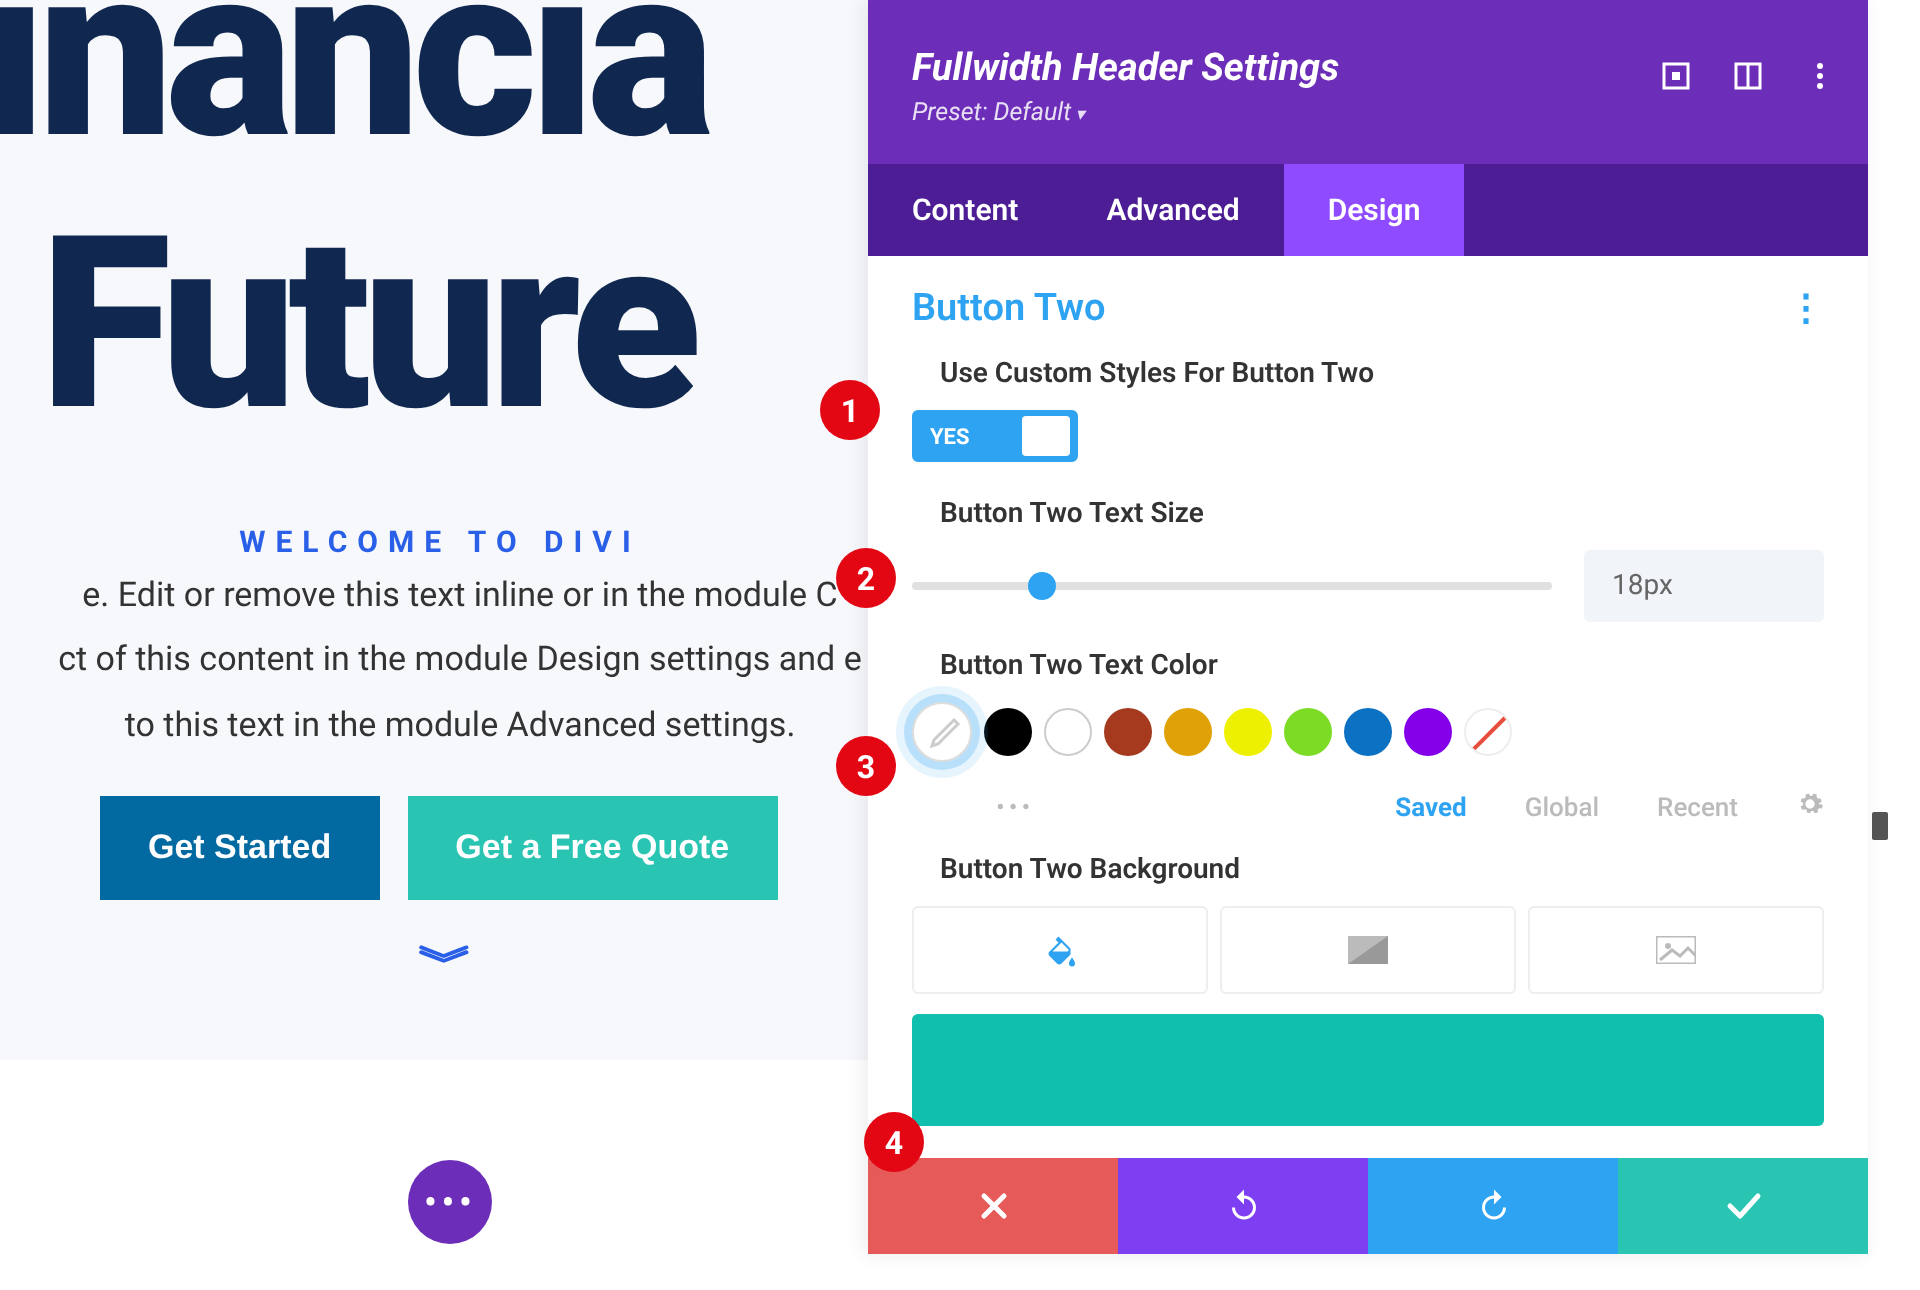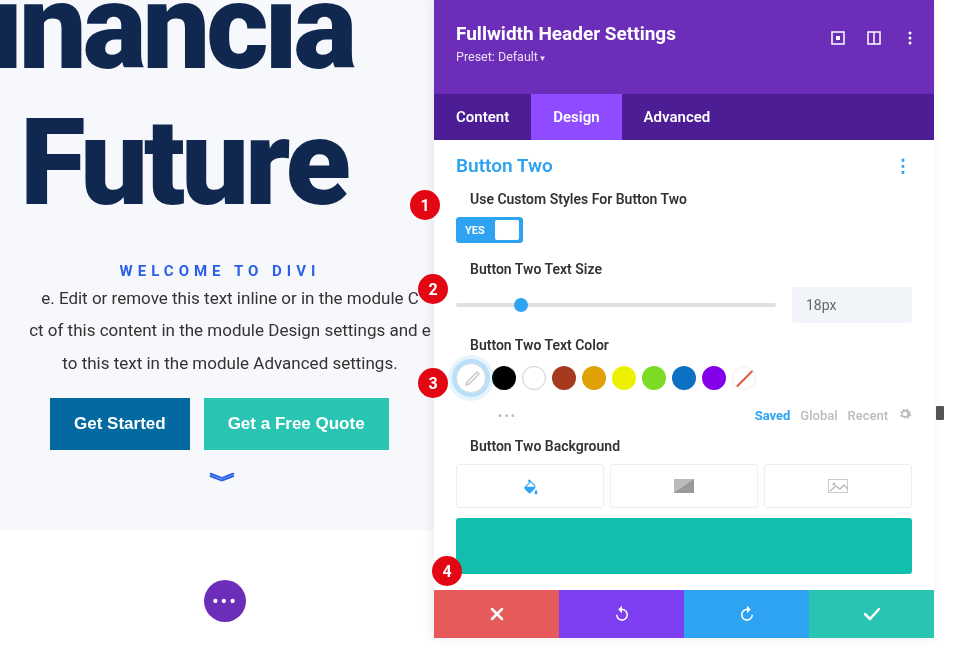--- a/index.html
+++ b/index.html
@@ -15,50 +15,50 @@
   .btn { padding: 16px 24px; font-size: 17px; font-weight: 600; color: #fff; border: none; cursor: pointer; }
   .btn-primary { background: #0369a1; }
   .btn-secondary { background: #2ac4b3; }
   .chevrons { position: absolute; top: 466px; left: 212px; color: #2a5fe8; font-size: 22px; font-weight: 900; transform: scaleX(1.3); }
   .fab { position: absolute; top: 580px; left: 204px; width: 42px; height: 42px; border-radius: 50%; background: #6c2eb9; display: flex; align-items: center; justify-content: center; color: #fff; font-size: 20px; letter-spacing: 2px; }
   .white-band { position: absolute; top: 530px; left: 0; width: 440px; height: 120px; background: #fff; }
   .gray-band { position: absolute; top: 0; left: 0; width: 440px; height: 530px; background: #f7f8fb; z-index: -1; }
 
   
   .panel { position: absolute; right: 26px; top: 0; width: 500px; background: #fff; box-shadow: -2px 0 10px rgba(0,0,0,0.08); }
-  .panel-header { background: #6c2eb9; color: #fff; padding: 22px 22px 30px 22px; position: relative; }
+  .panel-header { background: #6c2eb9; color: #fff; padding: 22px 22px 18px 22px; position: relative; font-style: italic; }
   .panel-title { font-size: 19px; font-weight: 700; }
   .panel-subtitle { font-size: 12.5px; margin-top: 4px; opacity: 0.85; }
   .panel-subtitle::after { content: " ▾"; font-size: 9px; }
   .panel-icons { position: absolute; right: 16px; top: 30px; display: flex; gap: 20px; }
   .panel-icon { width: 16px; height: 16px; display: flex; align-items: center; justify-content: center; cursor: pointer; }
   .tabs { background: #4c1d95; display: flex; }
   .tab { padding: 14px 22px; color: #fff; font-size: 15px; font-weight: 600; cursor: pointer; }
   .tab.active { background: #8e4bff; }
   .panel-body { padding: 14px 22px 0 22px; }
   .section-title { color: #2ea3f2; font-size: 19px; font-weight: 600; margin-bottom: 14px; display: flex; justify-content: space-between; align-items: center; }
   .section-title .more { color: #2ea3f2; font-size: 18px; cursor: pointer; }
   .field-label { font-size: 14px; color: #333; font-weight: 600; margin: 14px 0 10px 14px; }
-  .toggle { display: inline-flex; align-items: center; background: #2ea3f2; border-radius: 3px; padding: 3px; width: 67px; height: 26px; position: relative; cursor: pointer; border: 1px solid #2ea3f2; }
+  .toggle { display: inline-flex; align-items: center; background: #2ea3f2; border-radius: 3px; padding: 3px; width: 83px; height: 26px; position: relative; cursor: pointer; border: 1px solid #2ea3f2; }
   .toggle-label { color: #fff; font-size: 11px; font-weight: 700; position: absolute; left: 8px; }
   .toggle-knob { width: 24px; height: 20px; background: #fff; border-radius: 2px; position: absolute; right: 3px; }
   .slider-row { display: flex; align-items: center; gap: 16px; margin-top: 10px; }
   .slider-track { flex: 1; height: 4px; background: #e0e0e0; border-radius: 2px; position: relative; }
   .slider-thumb { width: 14px; height: 14px; background: #2ea3f2; border-radius: 50%; position: absolute; top: -5px; left: 18%; cursor: pointer; }
   .slider-val { width: 120px; background: #f1f5f9; padding: 10px 14px; font-size: 14px; color: #666; border-radius: 3px; }
   .swatches { display: flex; gap: 6px; margin-top: 10px; align-items: center; }
   .swatch { width: 24px; height: 24px; border-radius: 50%; cursor: pointer; }
   .swatch.ring { box-shadow: 0 0 0 4px rgba(46,163,242,0.25), 0 0 0 8px rgba(46,163,242,0.12); border: 1px solid #ddd; background: #fff; position: relative; width: 30px; height: 30px; }
   .swatch.ring svg { position: absolute; top: 6px; left: 6px; }
   .swatch.outline { border: 1px solid #ccc; background: #fff; }
   .swatch.none { background: #fff; border: 1px solid #eee; position: relative; overflow: hidden; }
   .swatch.none::after { content: ""; position: absolute; width: 140%; height: 2px; background: #e74c3c; top: 50%; left: -20%; transform: rotate(-45deg); }
   .palette-sub { display: flex; justify-content: space-between; align-items: center; margin-top: 14px; font-size: 13px; }
   .palette-sub .dots { color: #bbb; letter-spacing: 2px; cursor: pointer; margin-left: 42px; }
-  .palette-sub .links { display: flex; gap: 10px; align-items: center; }
+  .palette-sub .links { display: flex; gap: 29px; align-items: center; }
   .palette-sub .link { color: #bbb; cursor: pointer; font-weight: 500; }
   .palette-sub .link.active { color: #2ea3f2; font-weight: 700; }
   .bg-tabs { display: flex; gap: 6px; margin-top: 10px; }
   .bg-tab { flex: 1; border: 1px solid #eee; padding: 12px 0; display: flex; align-items: center; justify-content: center; cursor: pointer; border-radius: 3px; }
   .bg-tab.active { border: 1px solid #eee; }
   .bg-preview { margin-top: 10px; height: 56px; background: #11bfae; border-radius: 3px; }
   .panel-footer { display: flex; margin-top: 16px; height: 48px; }
   .foot-btn { flex: 1; display: flex; align-items: center; justify-content: center; color: #fff; cursor: pointer; font-size: 16px; }
   .foot-cancel { background: #e65a5a; }
   .foot-undo { background: #7e3ff2; }
@@ -116,22 +116,22 @@
         <svg width="4" height="14" viewBox="0 0 4 14">
             <circle cx="2" cy="2" r="1.5" fill="#fff"></circle>
             <circle cx="2" cy="7" r="1.5" fill="#fff"></circle>
             <circle cx="2" cy="12" r="1.5" fill="#fff"></circle>
           </svg>
       </div>
     </div>
   </div>
   <div class="tabs">
     <div class="tab">Content</div>
+    <div class="tab">Advanced</div>
     <div class="tab active">Design</div>
-    <div class="tab">Advanced</div>
   </div>
   <div class="panel-body">
     <div class="section-title">
       <span>Button Two</span>
       <span class="more">⋮</span>
     </div>
 
     <div class="field-label">Use Custom Styles For Button Two</div>
     <div class="toggle">
       <span class="toggle-label">YES</span>

